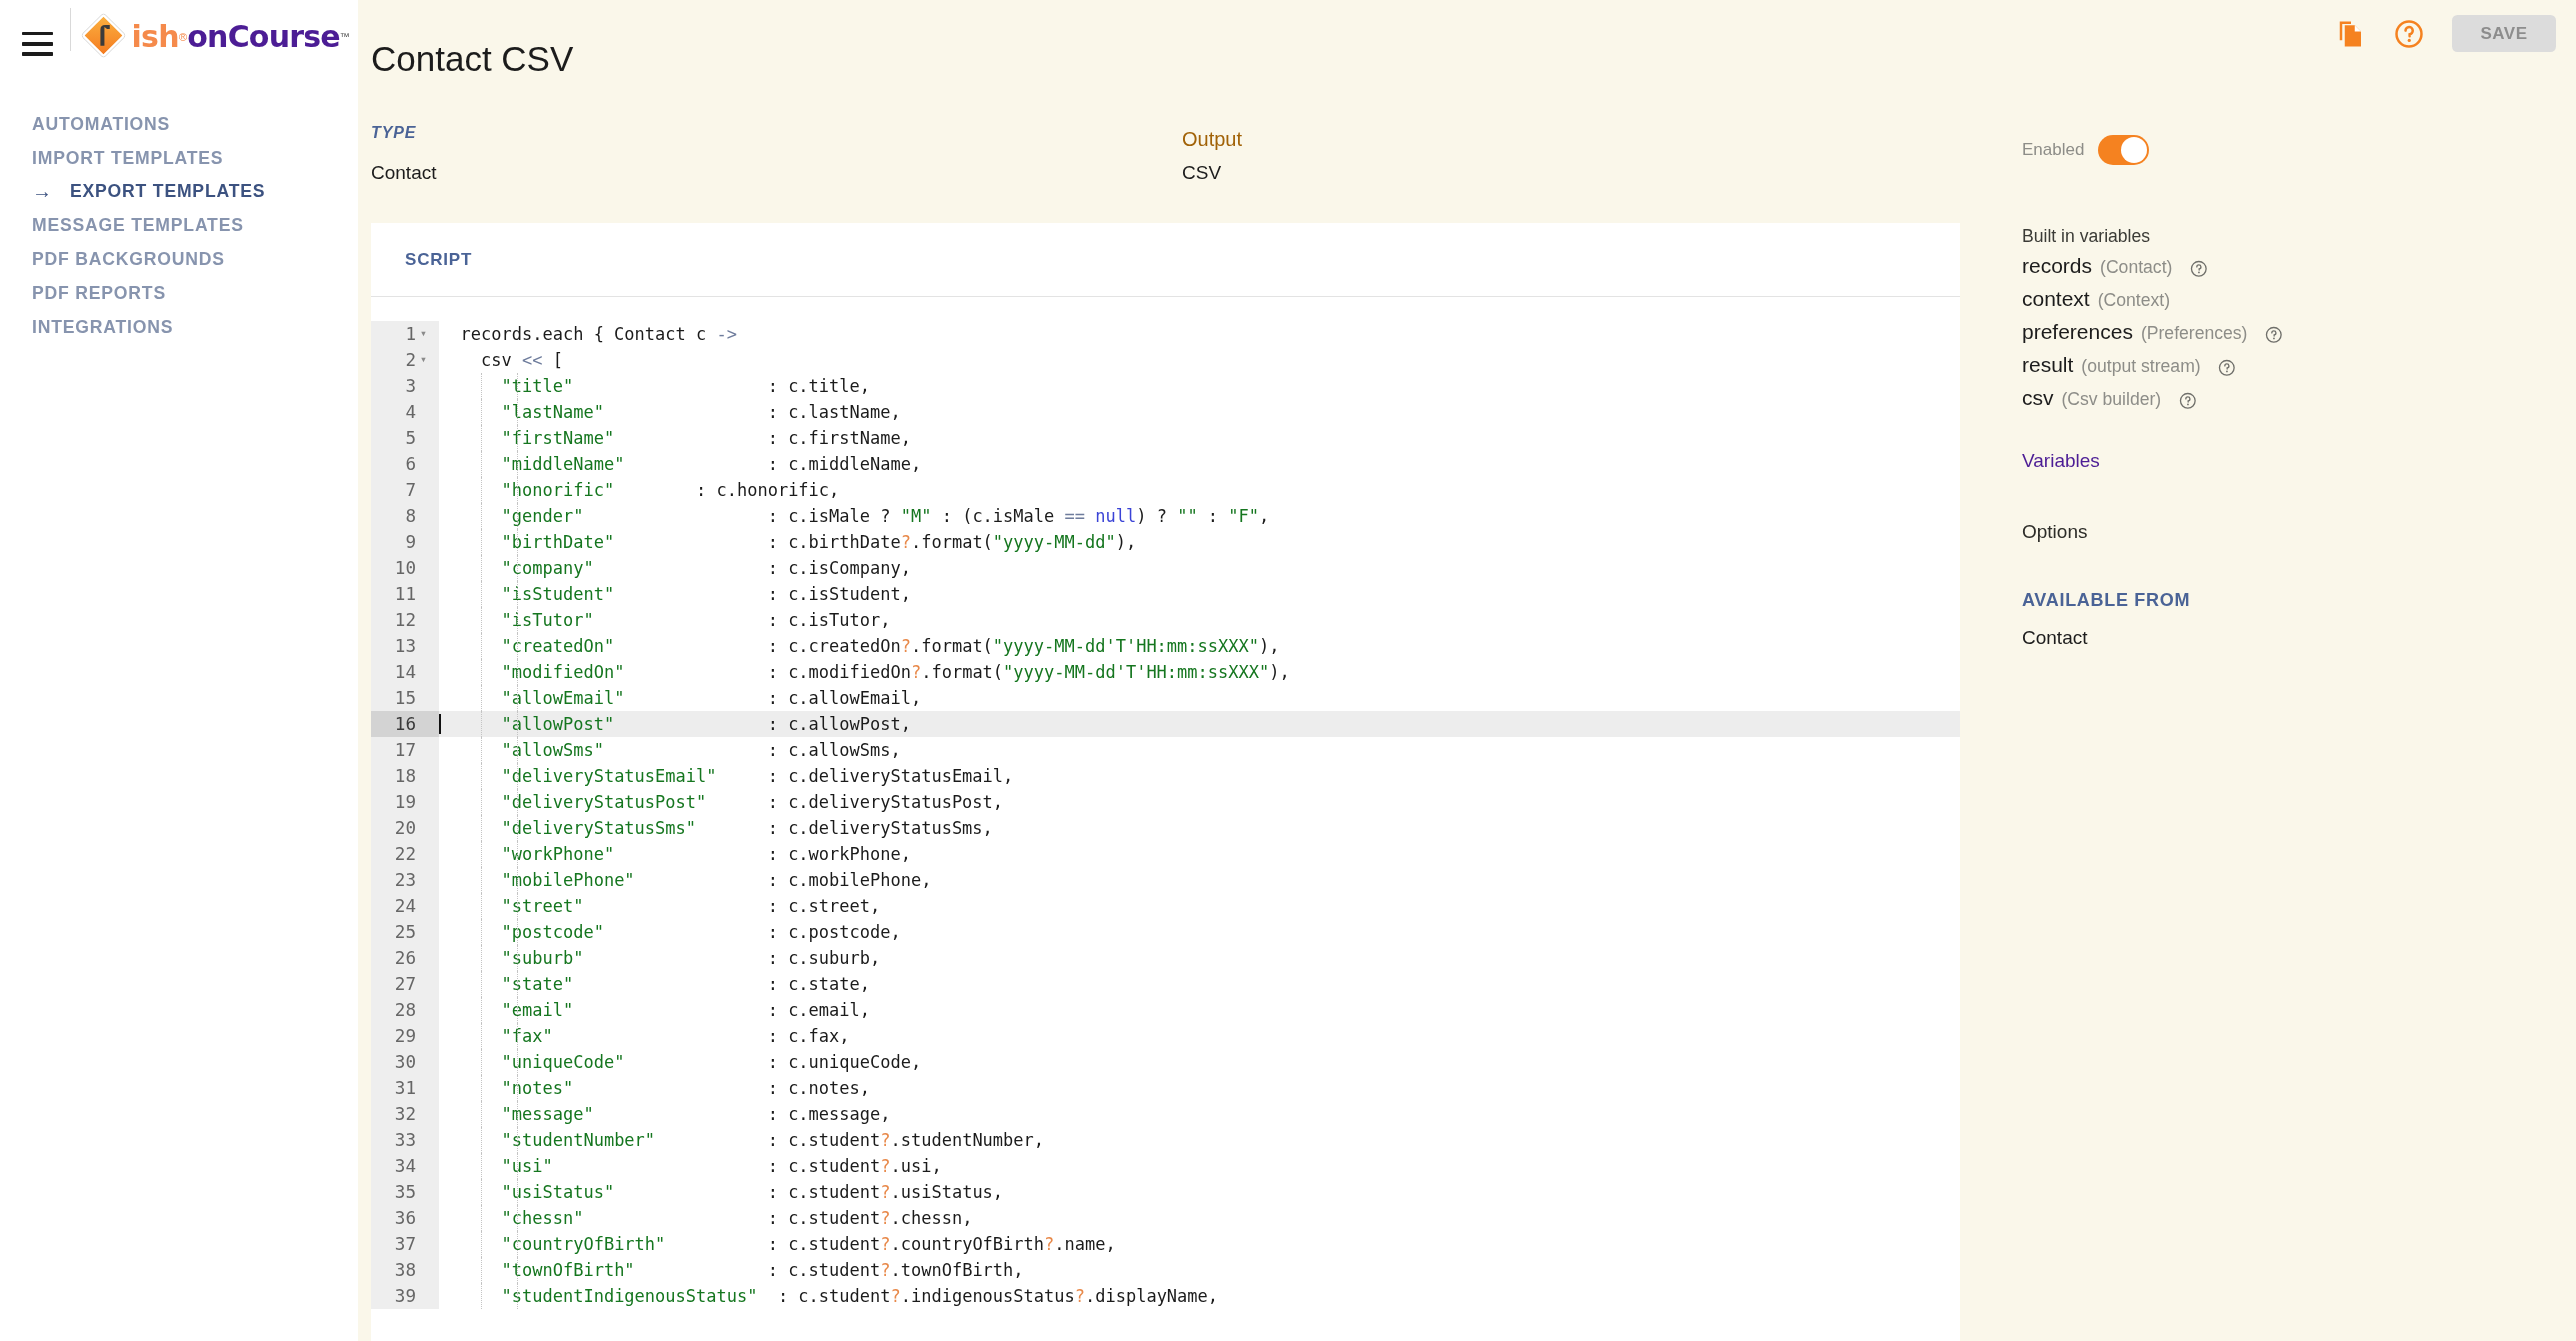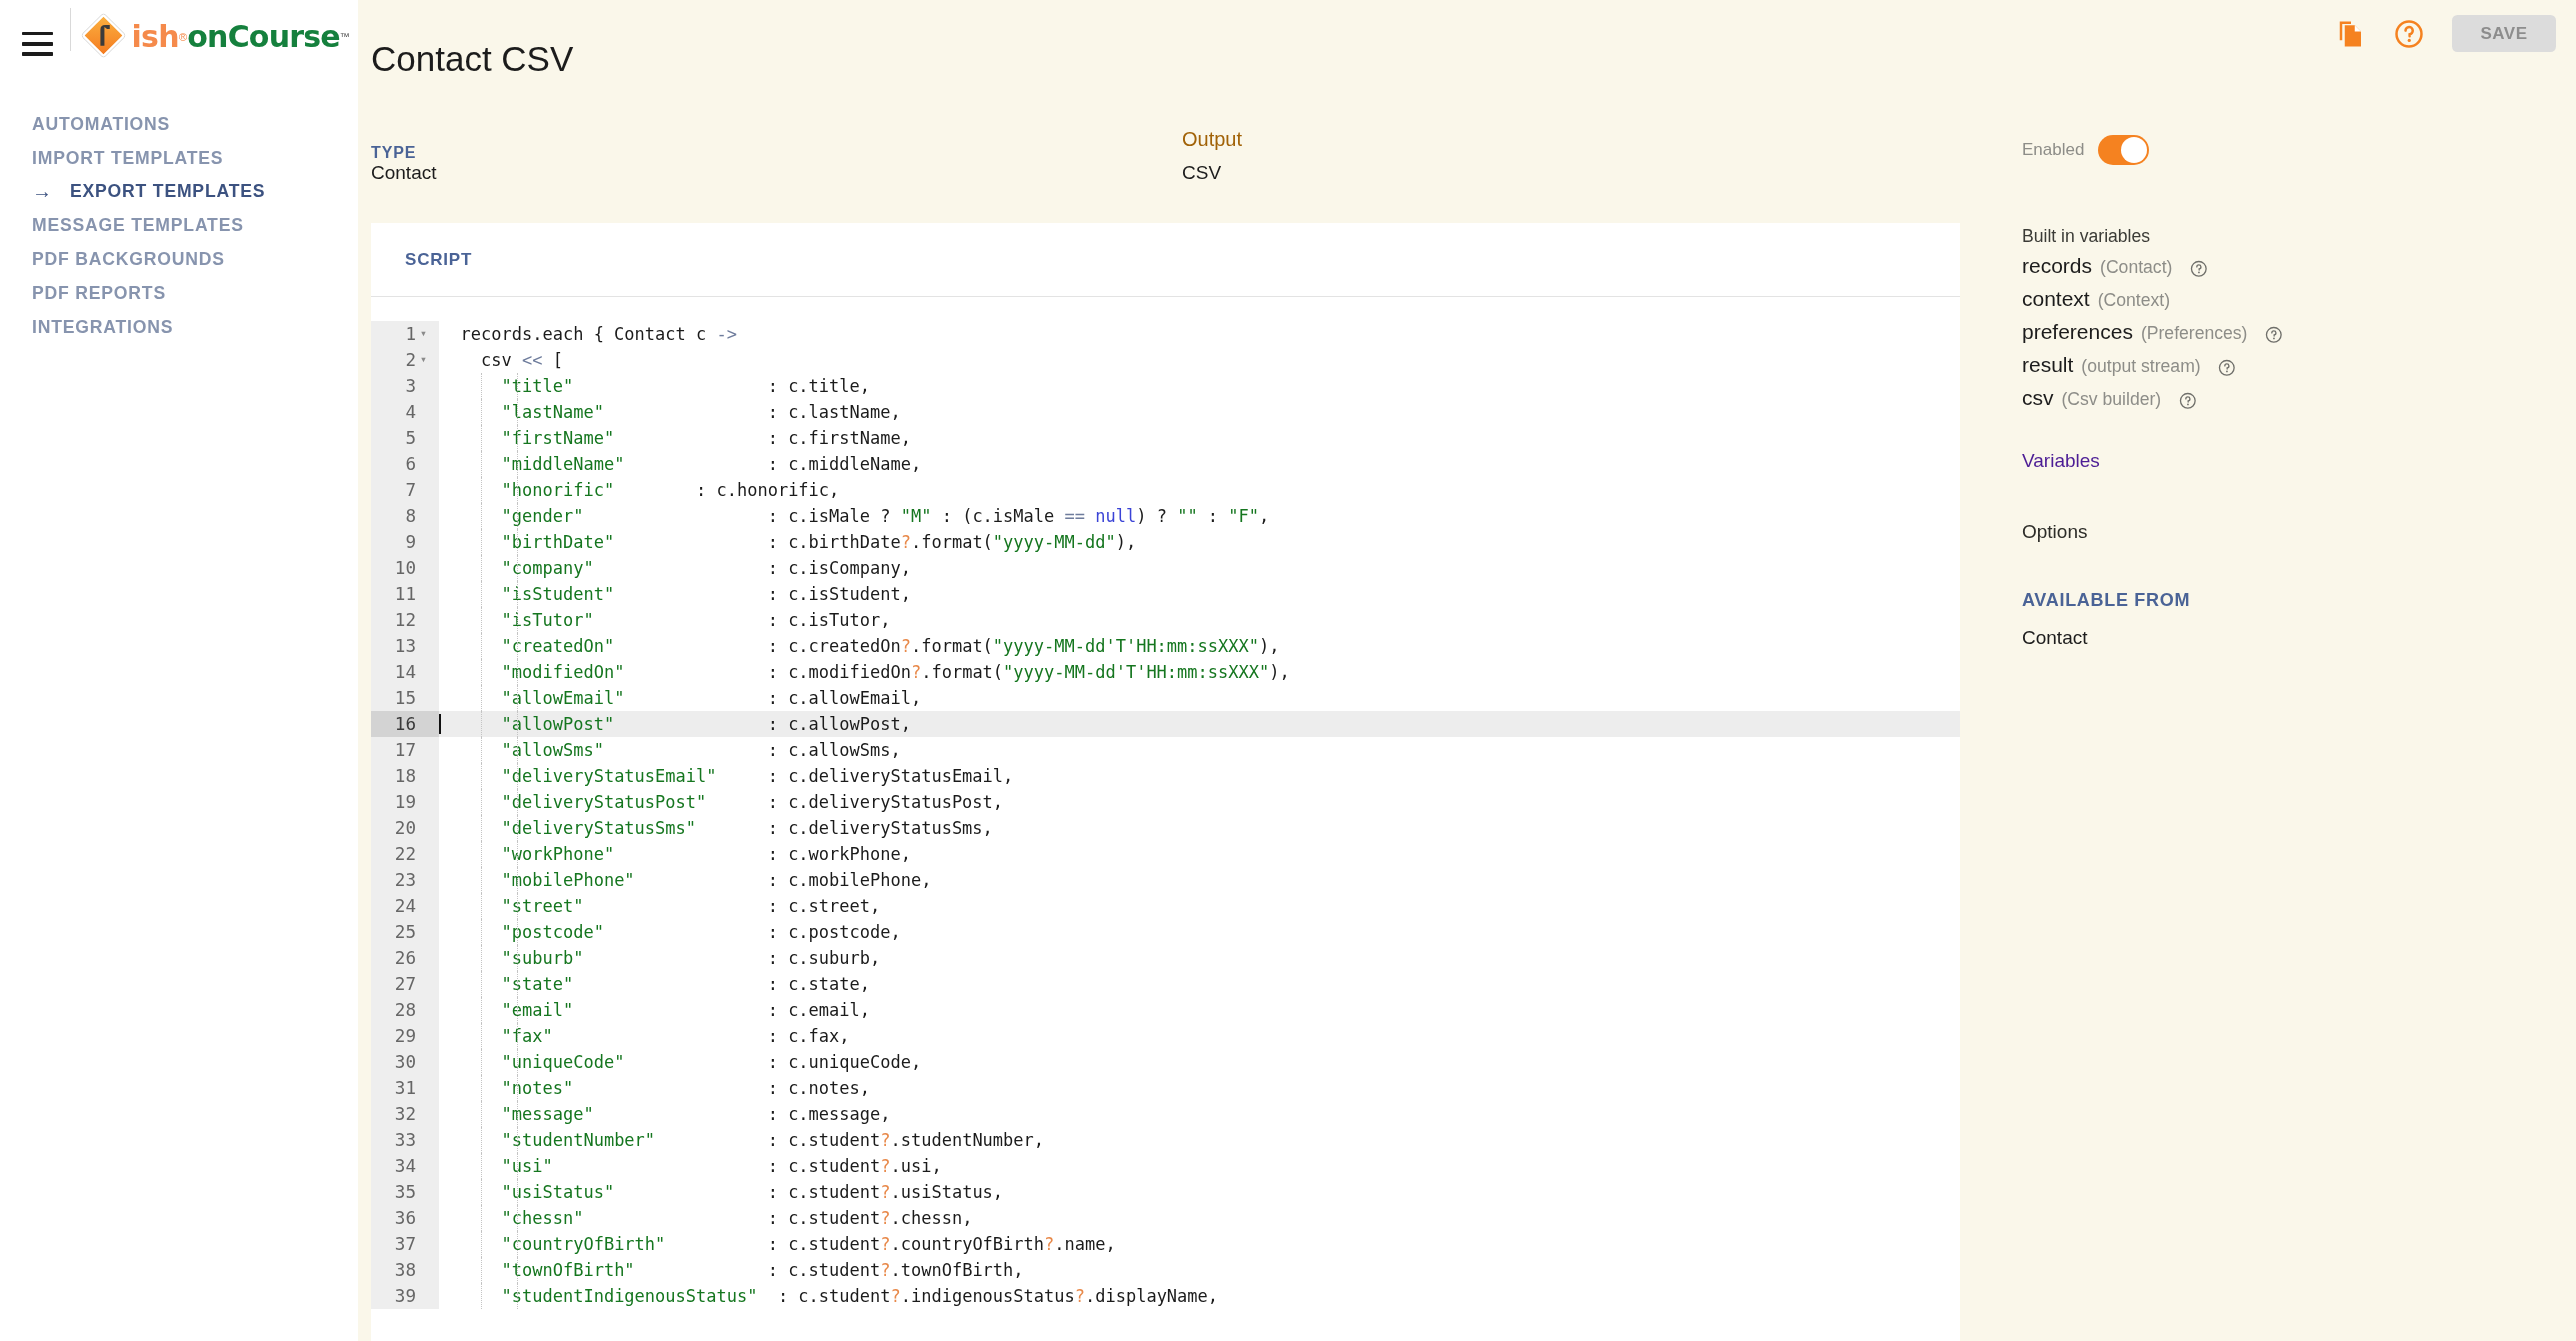--- a/index.html
+++ b/index.html
@@ -48,21 +48,21 @@
   .logo-diamond .hook {
     position: absolute; left: 16px; top: 8px; width: 11.5px; height: 24px;
   }
   .brand-ish {
     font-family: "DejaVu Sans", sans-serif; font-weight: bold;
     font-size: 30px; color: #f58a4b; letter-spacing: -0.7px;
   }
   .brand-reg { font-size: 11.5px; vertical-align: super; color: #f58a4b; }
   .brand-oncourse {
     font-family: "DejaVu Sans", sans-serif; font-weight: bold;
-    font-size: 30px; color: #15803d; letter-spacing: -0.8px;
+    font-size: 30px; color: #4c1d95; letter-spacing: -0.8px;
   }
   .brand-tm { font-size: 10px; vertical-align: super; color: #4a4a4a; }
 
   .nav-item {
     position: absolute; left: 0; width: 358px; height: 34px;
     display: flex; align-items: center;
     font-family: "Liberation Sans", sans-serif;
     font-weight: bold; font-size: 17.6px; letter-spacing: 0.8px;
     color: #8794ae; cursor: pointer; padding-left: 32px;
   }
@@ -93,21 +93,21 @@
     color: #4a6396;
   }
   .meta-sublabel {
     position: absolute; font-size: 20px; color: #a16207;
     font-family: "Liberation Sans", sans-serif;
   }
   .meta-value {
     position: absolute; font-size: 19px; color: #1c1c1c;
     font-family: "Liberation Sans", sans-serif;
   }
-  #meta-type-label  { left: 371px; top: 144px; }
+  #meta-type-label  { left: 371px; top: 124px; font-style: italic; }
   #meta-type-value  { left: 371px; top: 162px; }
   #meta-out-label   { left: 1182px; top: 128px; }
   #meta-out-value   { left: 1182px; top: 162px; }
 
   
   #script-panel {
     position: absolute; left: 371px; top: 223px; width: 1589px; height: 1118px;
     background: #ffffff; overflow: hidden;
   }
   #script-header {

